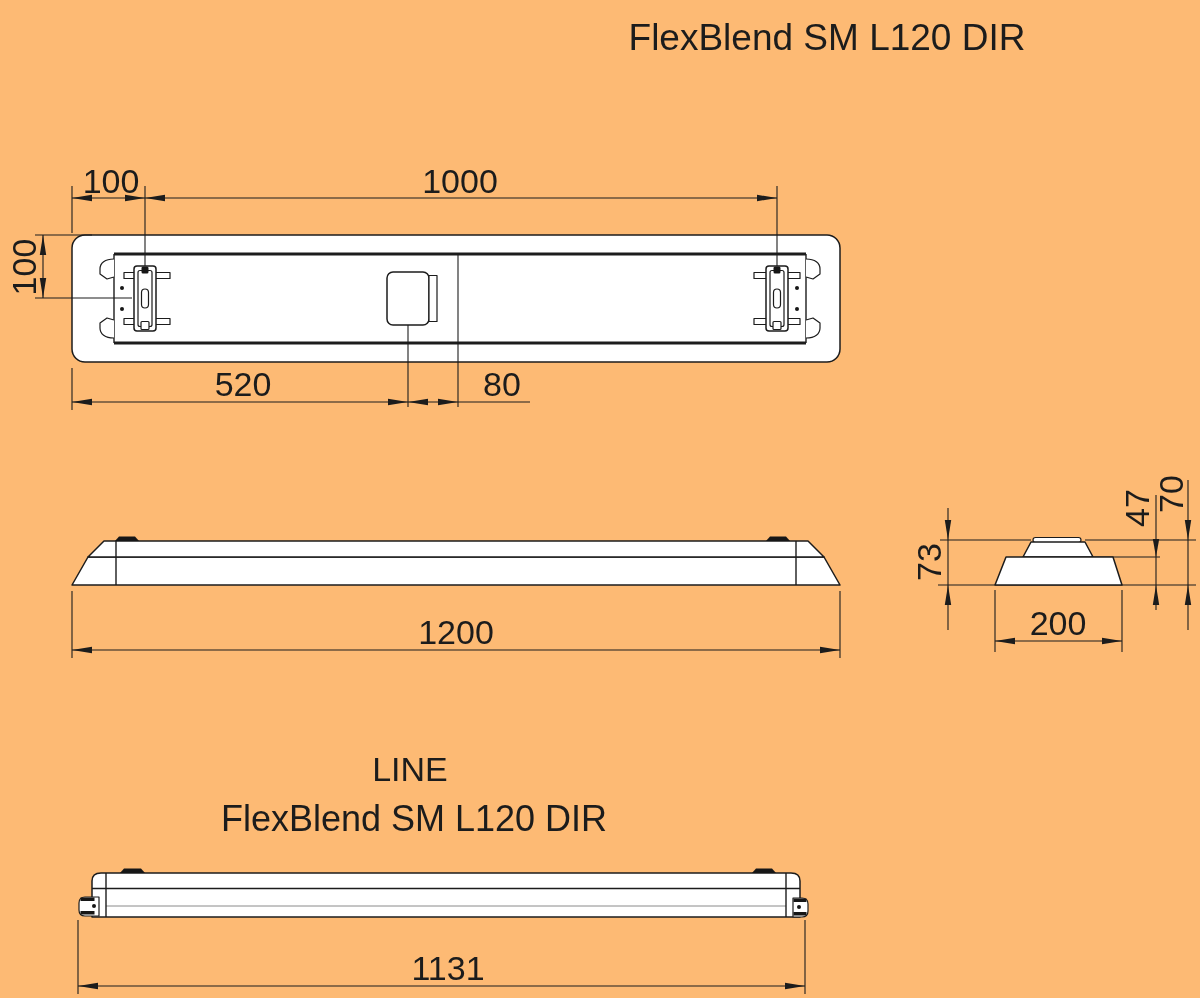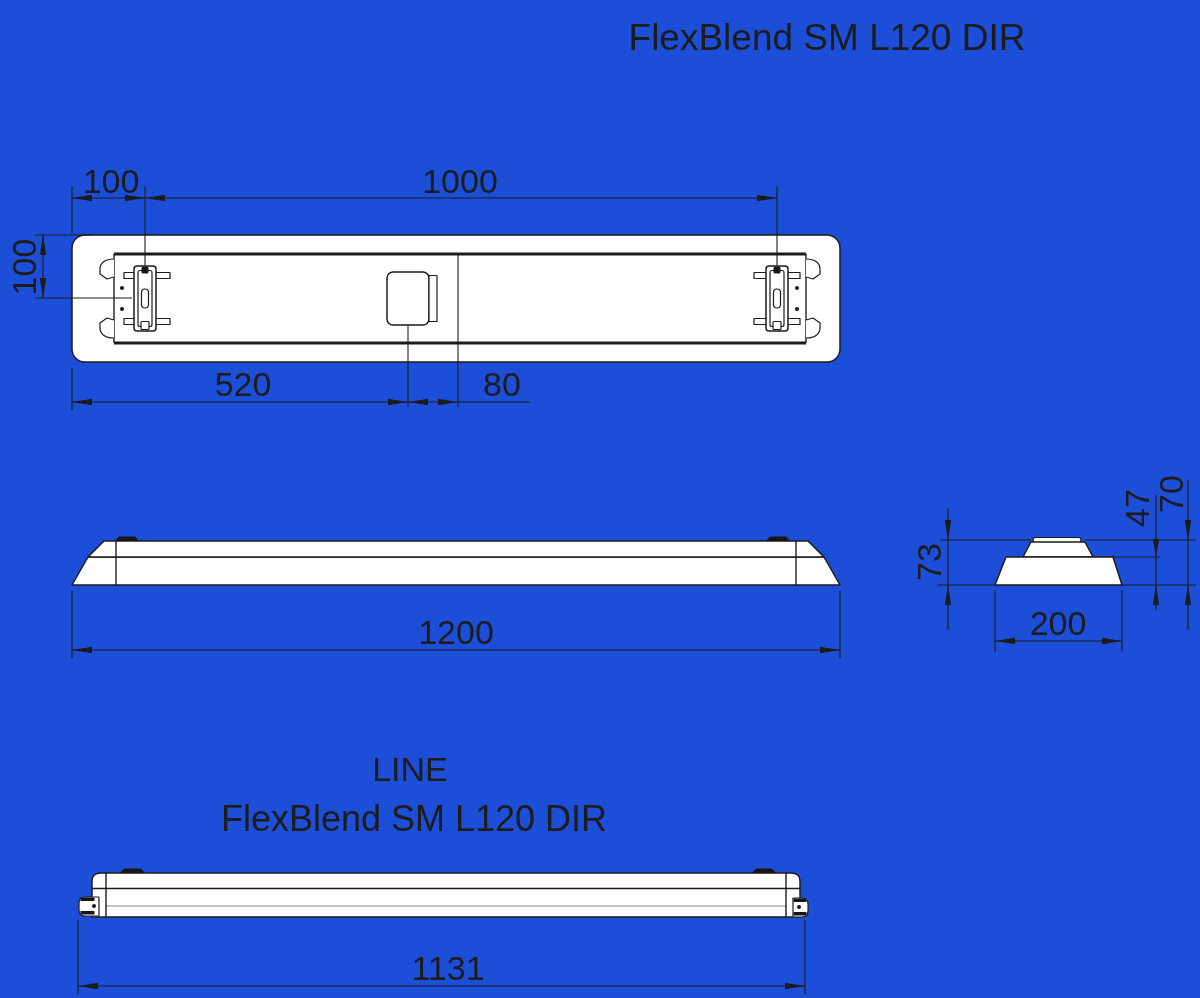--- a/index.html
+++ b/index.html
@@ -1,16 +1,16 @@
 <!DOCTYPE html>
 <html><head>
 <meta charset="utf-8">
 <style>
   html,body{margin:0;padding:0;background:#ffffff;}
-  #stage{position:relative;width:1200px;height:998px;background:#1d4ed8;overflow:hidden;}
+  #stage{position:relative;width:1200px;height:998px;background:#fdba74;overflow:hidden;}
   svg{display:block;}
   svg text{font-family:"Liberation Sans",sans-serif;fill:#1c1c1c;}
   .dim-text{font-size:34px;}
   .title-text{font-size:37px;}
   .heading-text{font-size:34px;}
   .sub-title-text{font-size:36px;}
   .ln{stroke:#1c1c1c;stroke-width:1.4;fill:none;}
   .ln-thin{stroke:#1c1c1c;stroke-width:1.1;fill:none;}
   .ln-thick{stroke:#1c1c1c;stroke-width:3;fill:none;}
   .shape{stroke:#1c1c1c;stroke-width:1.5;fill:#ffffff;stroke-linejoin:round;}

